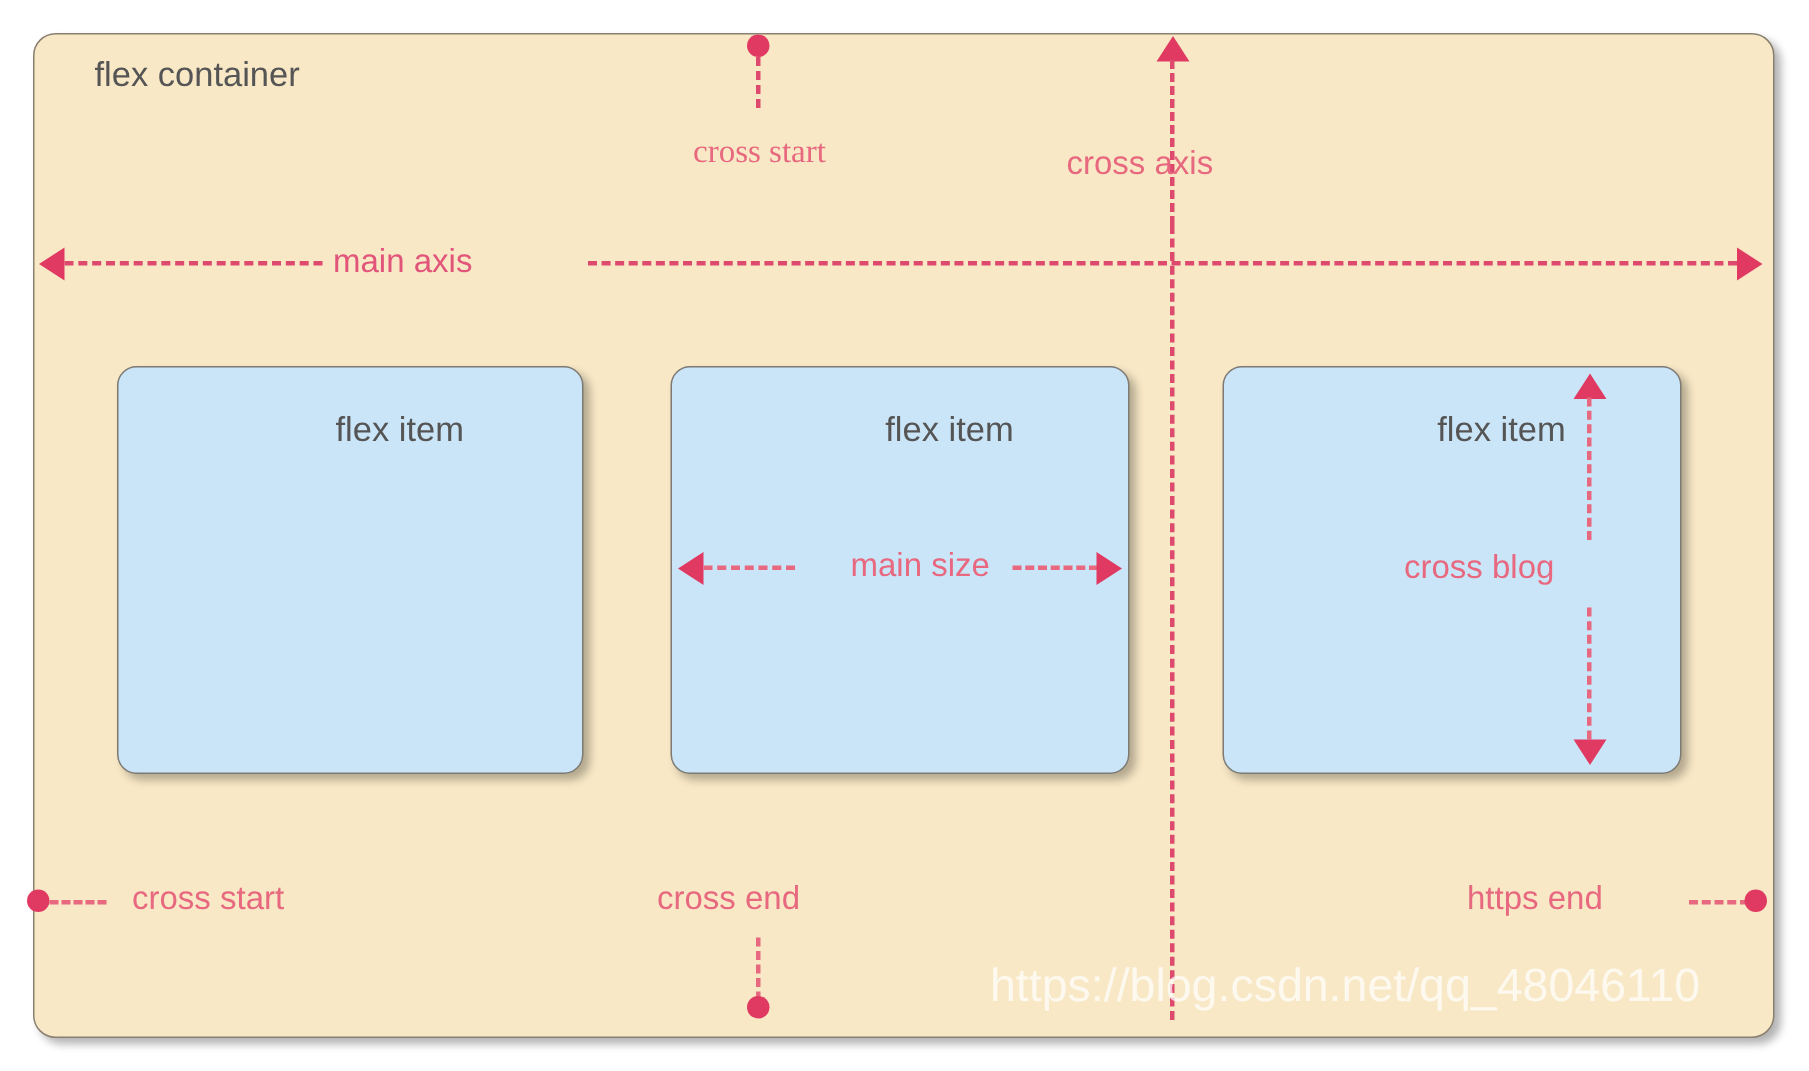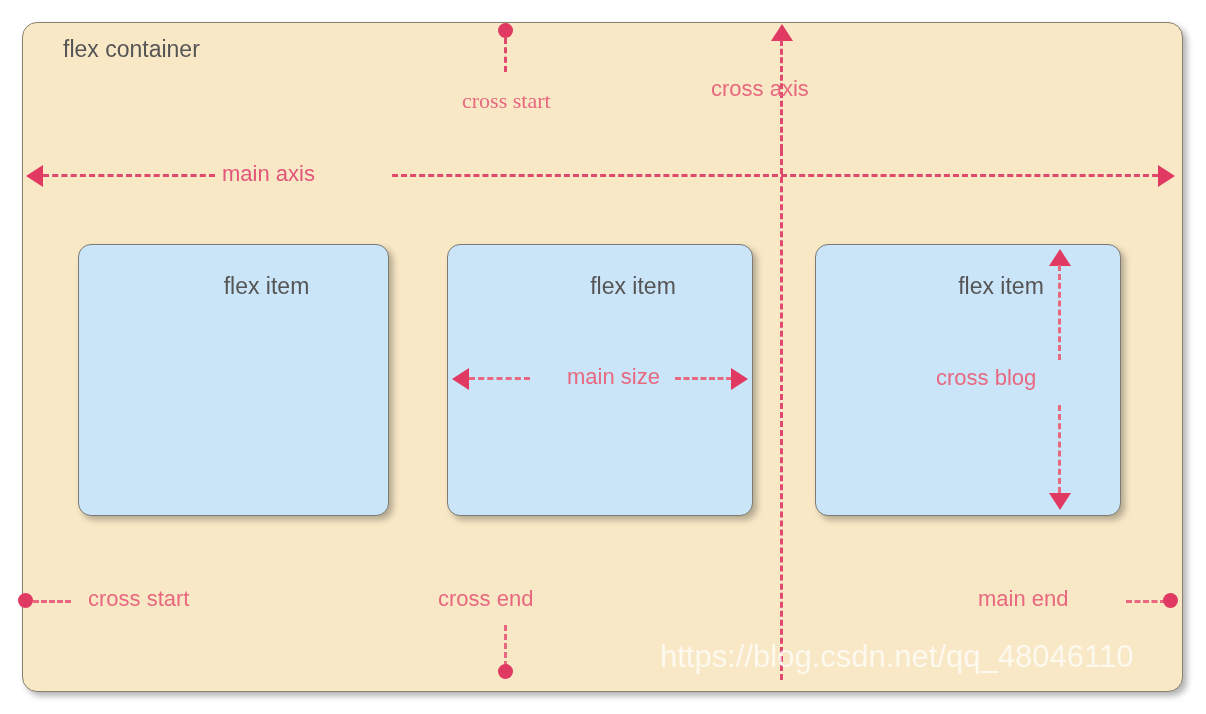--- a/index.html
+++ b/index.html
@@ -145,21 +145,21 @@
 
   <div class="container-label">flex container</div>
 
   <div class="dot" style="left:498px; top:23px;"></div>
   <div class="axis-line-v" style="left:504px; top:38px; height:34px;"></div>
   <div class="axis-label" style="left:462px; top:88px;font-family:Liberation Serif, serif;">cross start</div>
 
   <div class="arrow arrow-up" style="left:771px; top:24px;"></div>
   <div class="axis-line-v" style="left:780px; top:40px; height:110px;"></div>
   <div class="axis-line-v" style="left:780px; top:150px; height:530px;"></div>
-  <div class="axis-label" style="left:711px; top:76px;">cross axis</div>
+  <div class="axis-label" style="left:711px; top:96px;">cross axis</div>
 
   <div class="arrow arrow-left" style="left:26px; top:165px;"></div>
   <div class="axis-line-h" style="left:43px; top:174px; width:172px;"></div>
   <div class="axis-label strong" style="left:222px; top:161px;">main axis</div>
   <div class="axis-line-h" style="left:392px; top:174px; width:766px;"></div>
   <div class="arrow arrow-right" style="left:1158px; top:165px;"></div>
 
   <div class="flex-item item-1">
     <div class="item-label">flex item</div>
   </div>
@@ -179,21 +179,21 @@
   <div class="arrow arrow-up" style="left:1049px; top:249px;"></div>
   <div class="axis-line-v light" style="left:1058px; top:265px; height:95px;"></div>
   <div class="axis-label" style="left:936px; top:365px;">cross blog</div>
   <div class="axis-line-v light" style="left:1058px; top:405px; height:88px;"></div>
   <div class="arrow arrow-down" style="left:1049px; top:493px;"></div>
 
   <div class="dot" style="left:18px; top:593px;"></div>
   <div class="axis-line-h light" style="left:33px; top:600px; width:38px;"></div>
   <div class="axis-label" style="left:88px; top:586px;">cross start</div>
 
-  <div class="axis-label" style="left:978px; top:586px;">main end</div>
+  <div class="axis-label" style="left:978px; top:586px;">https end</div>
   <div class="axis-line-h light" style="left:1126px; top:600px; width:40px;"></div>
   <div class="dot" style="left:1163px; top:593px;"></div>
 
   <div class="axis-label" style="left:438px; top:586px;">cross end</div>
   <div class="axis-line-v light" style="left:504px; top:625px; height:42px;"></div>
   <div class="dot" style="left:498px; top:664px;"></div>
 
   <div class="watermark">https://blog.csdn.net/qq_48046110</div>
 
 </div>

